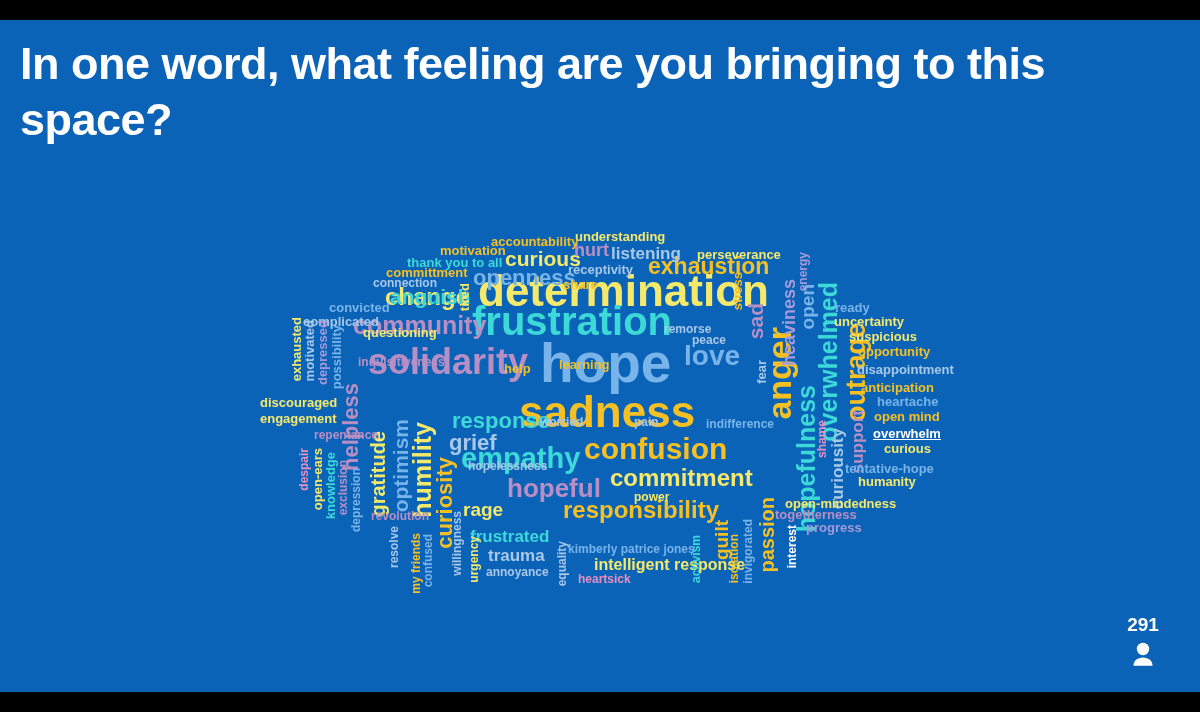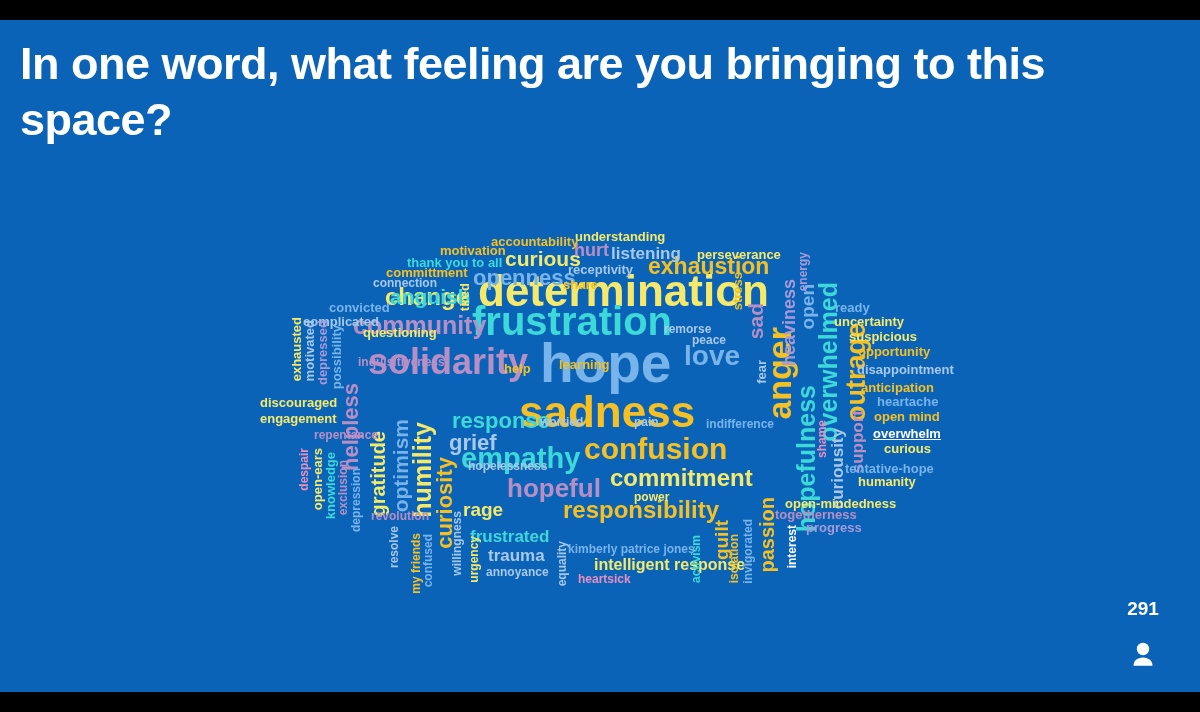--- a/index.html
+++ b/index.html
@@ -61,21 +61,21 @@
     right: 22px;
     bottom: 22px;
     width: 70px;
     text-align: center;
     color: #ffffff;
   }
   #participant-count {
     font-size: 19px;
     font-weight: bold;
     line-height: 1.1;
-    margin-bottom: 20px;
+    margin-bottom: 4px;
   }
   #person-icon {
     display: block;
     margin: 0 auto;
   }
   .bar {
     position: absolute;
     left: 0;
     width: 1200px;
     background: #000000;

